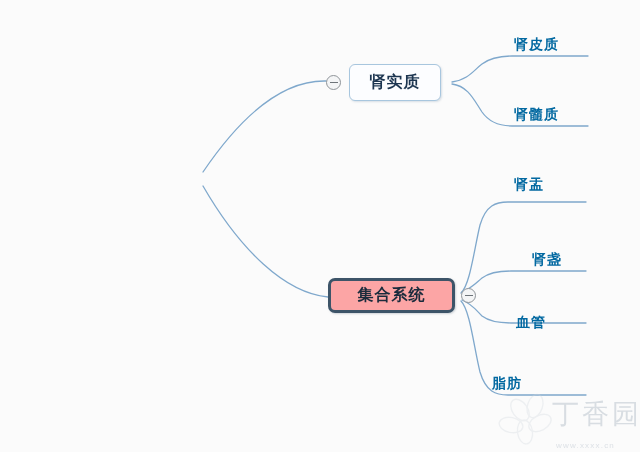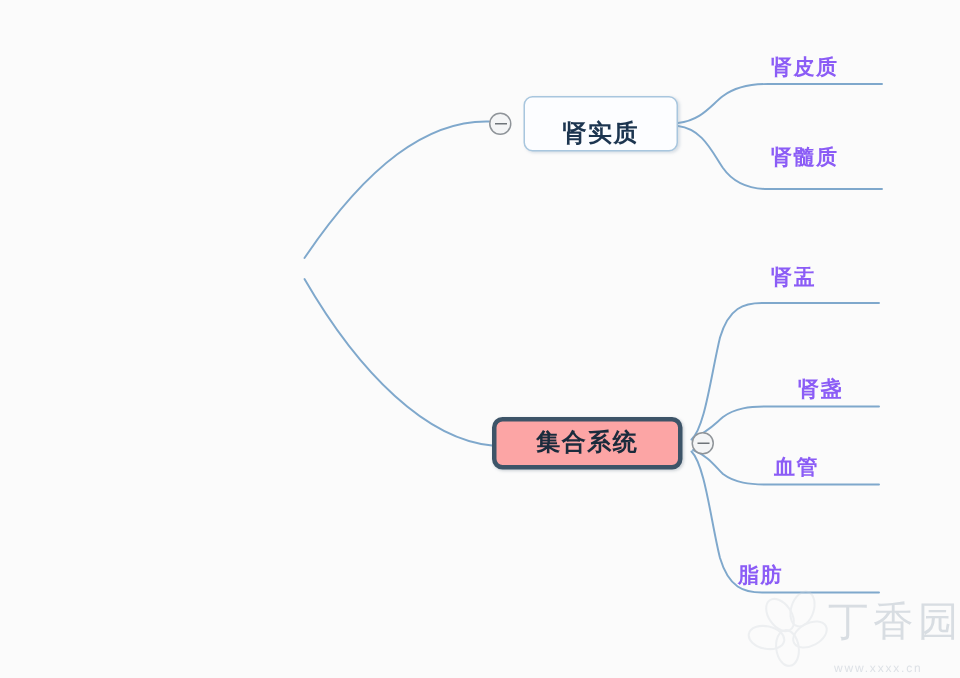--- a/index.html
+++ b/index.html
@@ -50,27 +50,26 @@
   #node-root .node-label {
     color: #ffffff;
     font-size: 21px;
     letter-spacing: 1px;
     text-shadow: 0 1px 1px rgba(60,90,110,0.35);
   }
   
   #node-b1 {
     left: 349px;
     top: 64px;
-    width: 103px;
+    width: 92px;
     height: 37px;
     background: #fcfdff;
     border: 1px solid #a8c6de;
     border-radius: 6px;
     box-shadow: 1px 1px 2px rgba(150,170,190,0.35);
-    align-items: flex-end;
   }
   #node-b1 .node-label {
     color: #1c3550;
     font-size: 16px;
     font-weight: bold;
     letter-spacing: 1px;
   }
   
   #node-b2 {
     left: 328px;
@@ -84,21 +83,21 @@
   }
   #node-b2 .node-label {
     color: #1a2b3c;
     font-size: 16px;
     font-weight: bold;
     letter-spacing: 1px;
   }
   
   .leaf {
     position: absolute;
-    color: #8b5cf6;
+    color: #0369a1;
     font-size: 14px;
     font-weight: bold;
     letter-spacing: 1px;
     white-space: nowrap;
   }
   
   .toggle {
     position: absolute;
     width: 15px;
     height: 15px;
@@ -180,25 +179,25 @@
     <span class="node-label">肾实质</span>
   </div>
   <div class="toggle" id="toggle-b1"></div>
 
   <div class="node" id="node-b2">
     <span class="node-label">集合系统</span>
   </div>
   <div class="toggle" id="toggle-b2"></div>
 
   <div class="leaf" style="left:514px; top:36px;">肾皮质</div>
-  <div class="leaf" style="left:514px; top:96px;text-align:right;">肾髓质</div>
+  <div class="leaf" style="left:514px; top:106px;text-align:right;">肾髓质</div>
 
   <div class="leaf" style="left:514px; top:176px;">肾盂</div>
   <div class="leaf" style="left:516px; top:251px;margin-left:16px;">肾盏</div>
-  <div class="leaf" style="left:516px; top:303px;">血管</div>
+  <div class="leaf" style="left:516px; top:314px;">血管</div>
   <div class="leaf" style="left:492px; top:375px;">脂肪</div>
 
   <svg id="watermark" viewBox="0 0 150 58" xmlns="http://www.w3.org/2000/svg">
     <g fill="none" stroke="#cfd6dd" stroke-width="1.4">
       <ellipse cx="33" cy="18" rx="7.5" ry="12" transform="rotate(-35 33 18)"></ellipse>
       <ellipse cx="48" cy="14" rx="7.5" ry="12" transform="rotate(18 48 14)"></ellipse>
       <ellipse cx="24" cy="33" rx="7.5" ry="12" transform="rotate(-78 24 33)"></ellipse>
       <ellipse cx="38" cy="40" rx="7.5" ry="12" transform="rotate(-8 38 40)"></ellipse>
       <ellipse cx="53" cy="31" rx="7.5" ry="12" transform="rotate(62 53 31)"></ellipse>
     </g>

